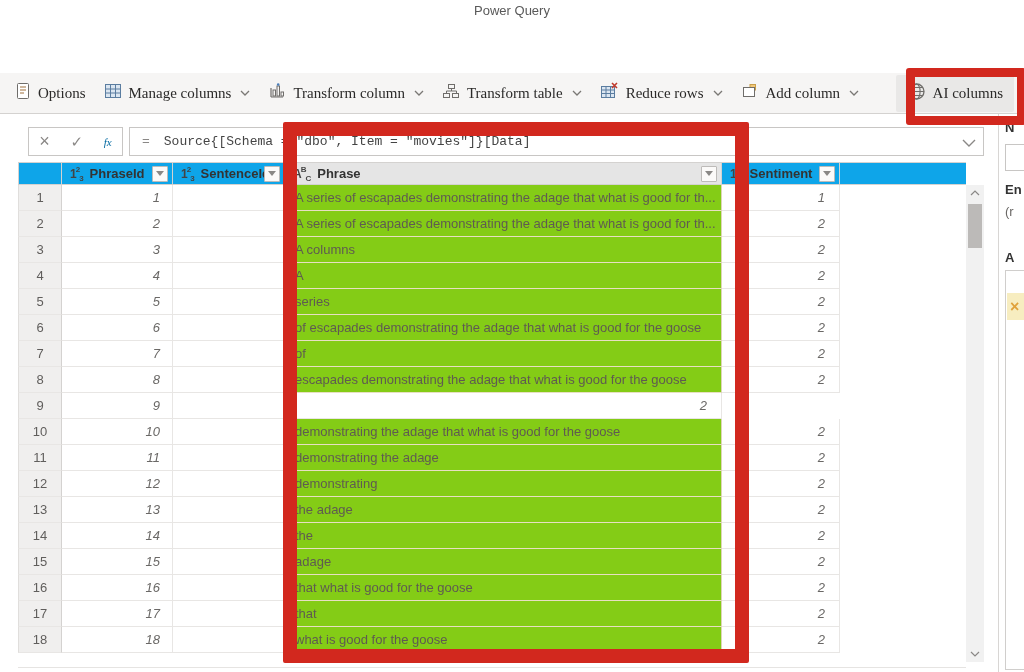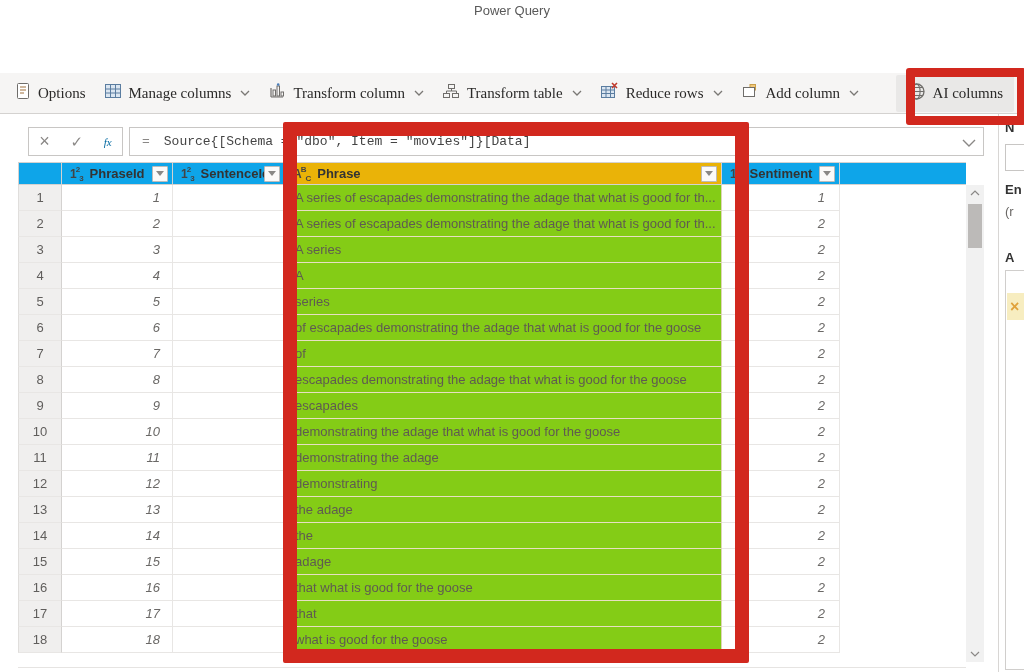--- a/index.html
+++ b/index.html
@@ -30,21 +30,21 @@
   #formula-box .code { font-size:13px; color:#444; font-family:"Liberation Mono", monospace; white-space:pre; }
   #formula-chevron { position:absolute; top:133px; left:962px; color:#8a8886; }
 
   
   #grid { position:absolute; top:162px; left:18px; width:948px; }
   .g-row { display:grid; grid-template-columns:44px 111px 112px 437px 118px 126px; }
   .h-cell { height:23px; background:#0ea5e9; border-top:1px solid #d4d2d0; border-bottom:1px solid #d4d2d0;
     border-right:1px solid #d4d2d0; font-size:13px; font-weight:bold; color:#333;
     display:flex; align-items:center; padding:0 4px 0 8px; position:relative; }
   .h-cell.first { border-left:1px solid #d4d2d0; }
-  .h-cell.phrase { background:#eab308; }
+  .h-cell.phrase { background:#e5e5e5; }
   .h-cell.empty { border-right:none; padding:0; }
   .type-ico { font-weight:bold; color:#444; font-size:12px; margin-right:6px; font-style:normal; letter-spacing:0; }
   .type-ico sup { font-size:8px; vertical-align:6px; margin-left:-1px; }
   .type-ico sub { font-size:8px; vertical-align:-3px; margin-left:-1px; }
   .h-label { flex:1 1 auto; overflow:hidden; white-space:nowrap; }
   .filter-btn { width:16px; height:16px; border:1px solid #bdbbb9; background:#fbfaf9; border-radius:1px;
     display:flex; align-items:center; justify-content:center; flex:0 0 auto; }
   .filter-btn svg { display:block; }
 
   .c-cell { height:26px; font-size:13px; line-height:25px; border-right:1px solid #e8e6e4;
@@ -264,21 +264,21 @@
     <div class="c-cell c-id">2</div>
     <div class="c-cell"></div>
     <div class="c-cell c-phrase">A series of escapades demonstrating the adage that what is good for th...</div>
     <div class="c-cell c-sent">2</div>
     <div class="c-cell c-void"></div>
   </div>
       <div class="g-row">
     <div class="c-cell c-num">3</div>
     <div class="c-cell c-id">3</div>
     <div class="c-cell"></div>
-    <div class="c-cell c-phrase">A series</div>
+    <div class="c-cell c-phrase">A columns</div>
     <div class="c-cell c-sent">2</div>
     <div class="c-cell c-void"></div>
   </div>
       <div class="g-row">
     <div class="c-cell c-num">4</div>
     <div class="c-cell c-id">4</div>
     <div class="c-cell"></div>
     <div class="c-cell c-phrase">A</div>
     <div class="c-cell c-sent">2</div>
     <div class="c-cell c-void"></div>
@@ -312,21 +312,20 @@
     <div class="c-cell c-id">8</div>
     <div class="c-cell"></div>
     <div class="c-cell c-phrase">escapades demonstrating the adage that what is good for the goose</div>
     <div class="c-cell c-sent">2</div>
     <div class="c-cell c-void"></div>
   </div>
       <div class="g-row">
     <div class="c-cell c-num">9</div>
     <div class="c-cell c-id">9</div>
     <div class="c-cell"></div>
-    <div class="c-cell c-phrase">escapades</div>
     <div class="c-cell c-sent">2</div>
     <div class="c-cell c-void"></div>
   </div>
       <div class="g-row">
     <div class="c-cell c-num">10</div>
     <div class="c-cell c-id">10</div>
     <div class="c-cell"></div>
     <div class="c-cell c-phrase">demonstrating the adage that what is good for the goose</div>
     <div class="c-cell c-sent">2</div>
     <div class="c-cell c-void"></div>

